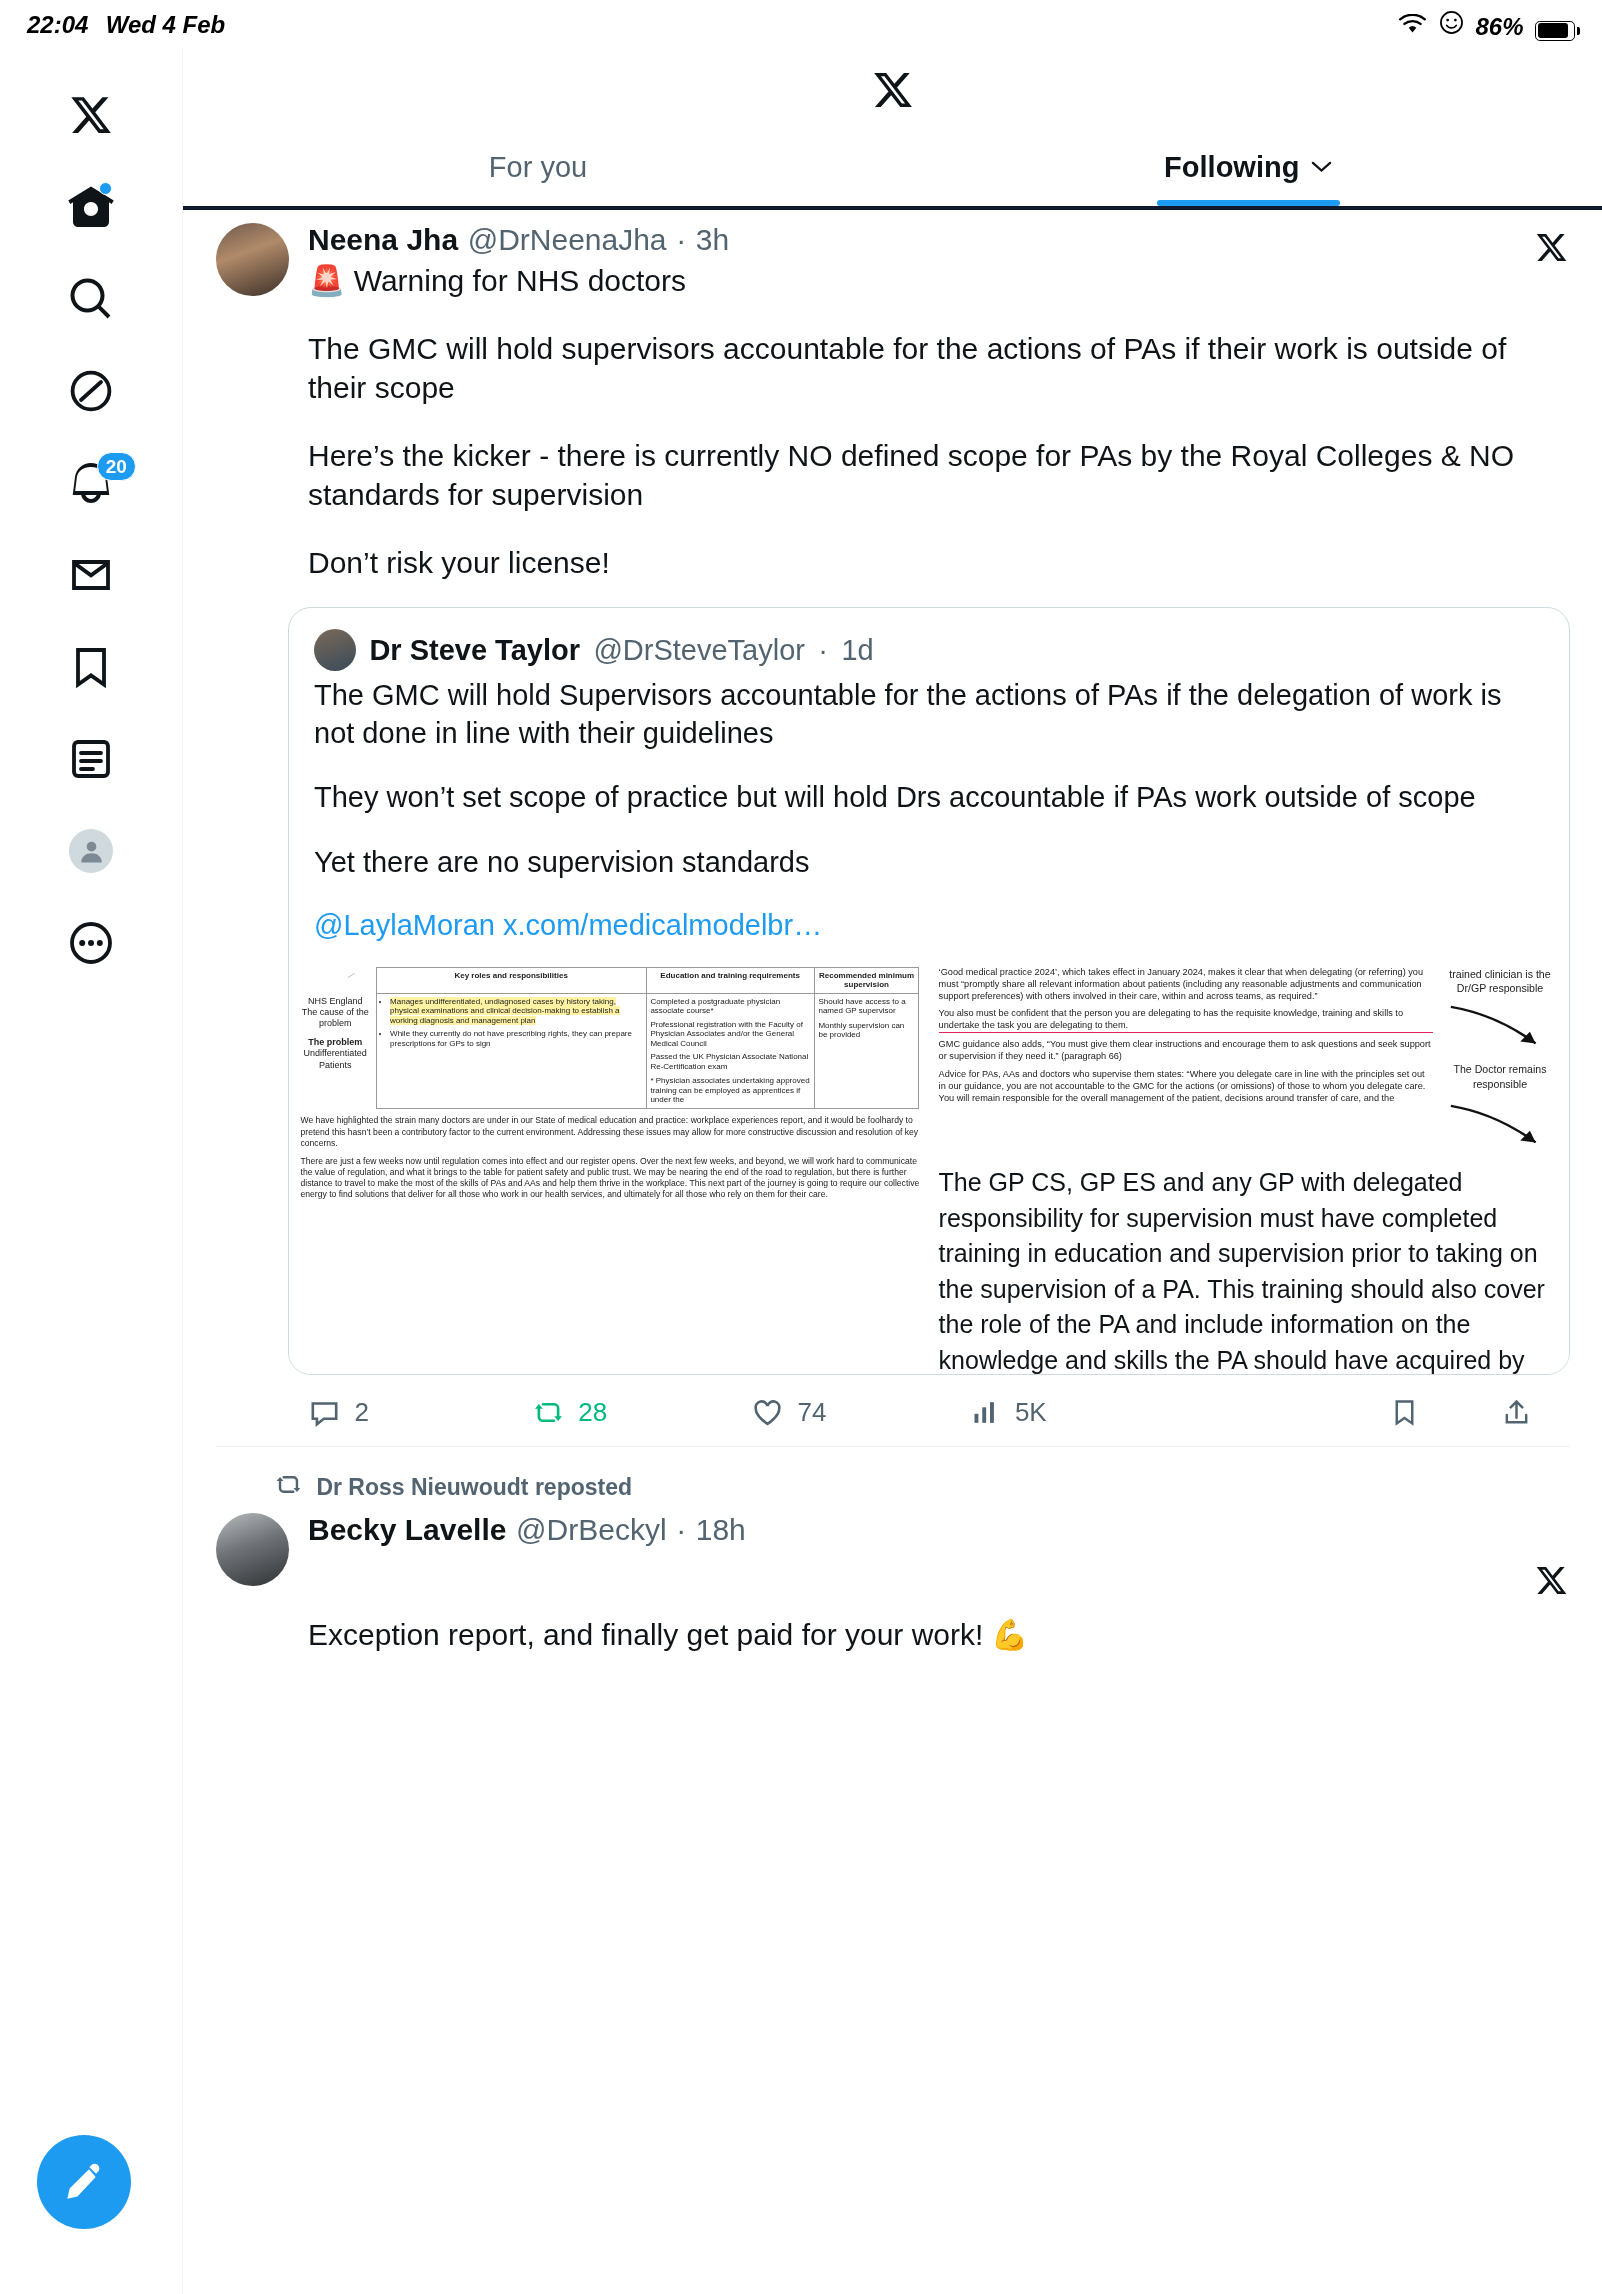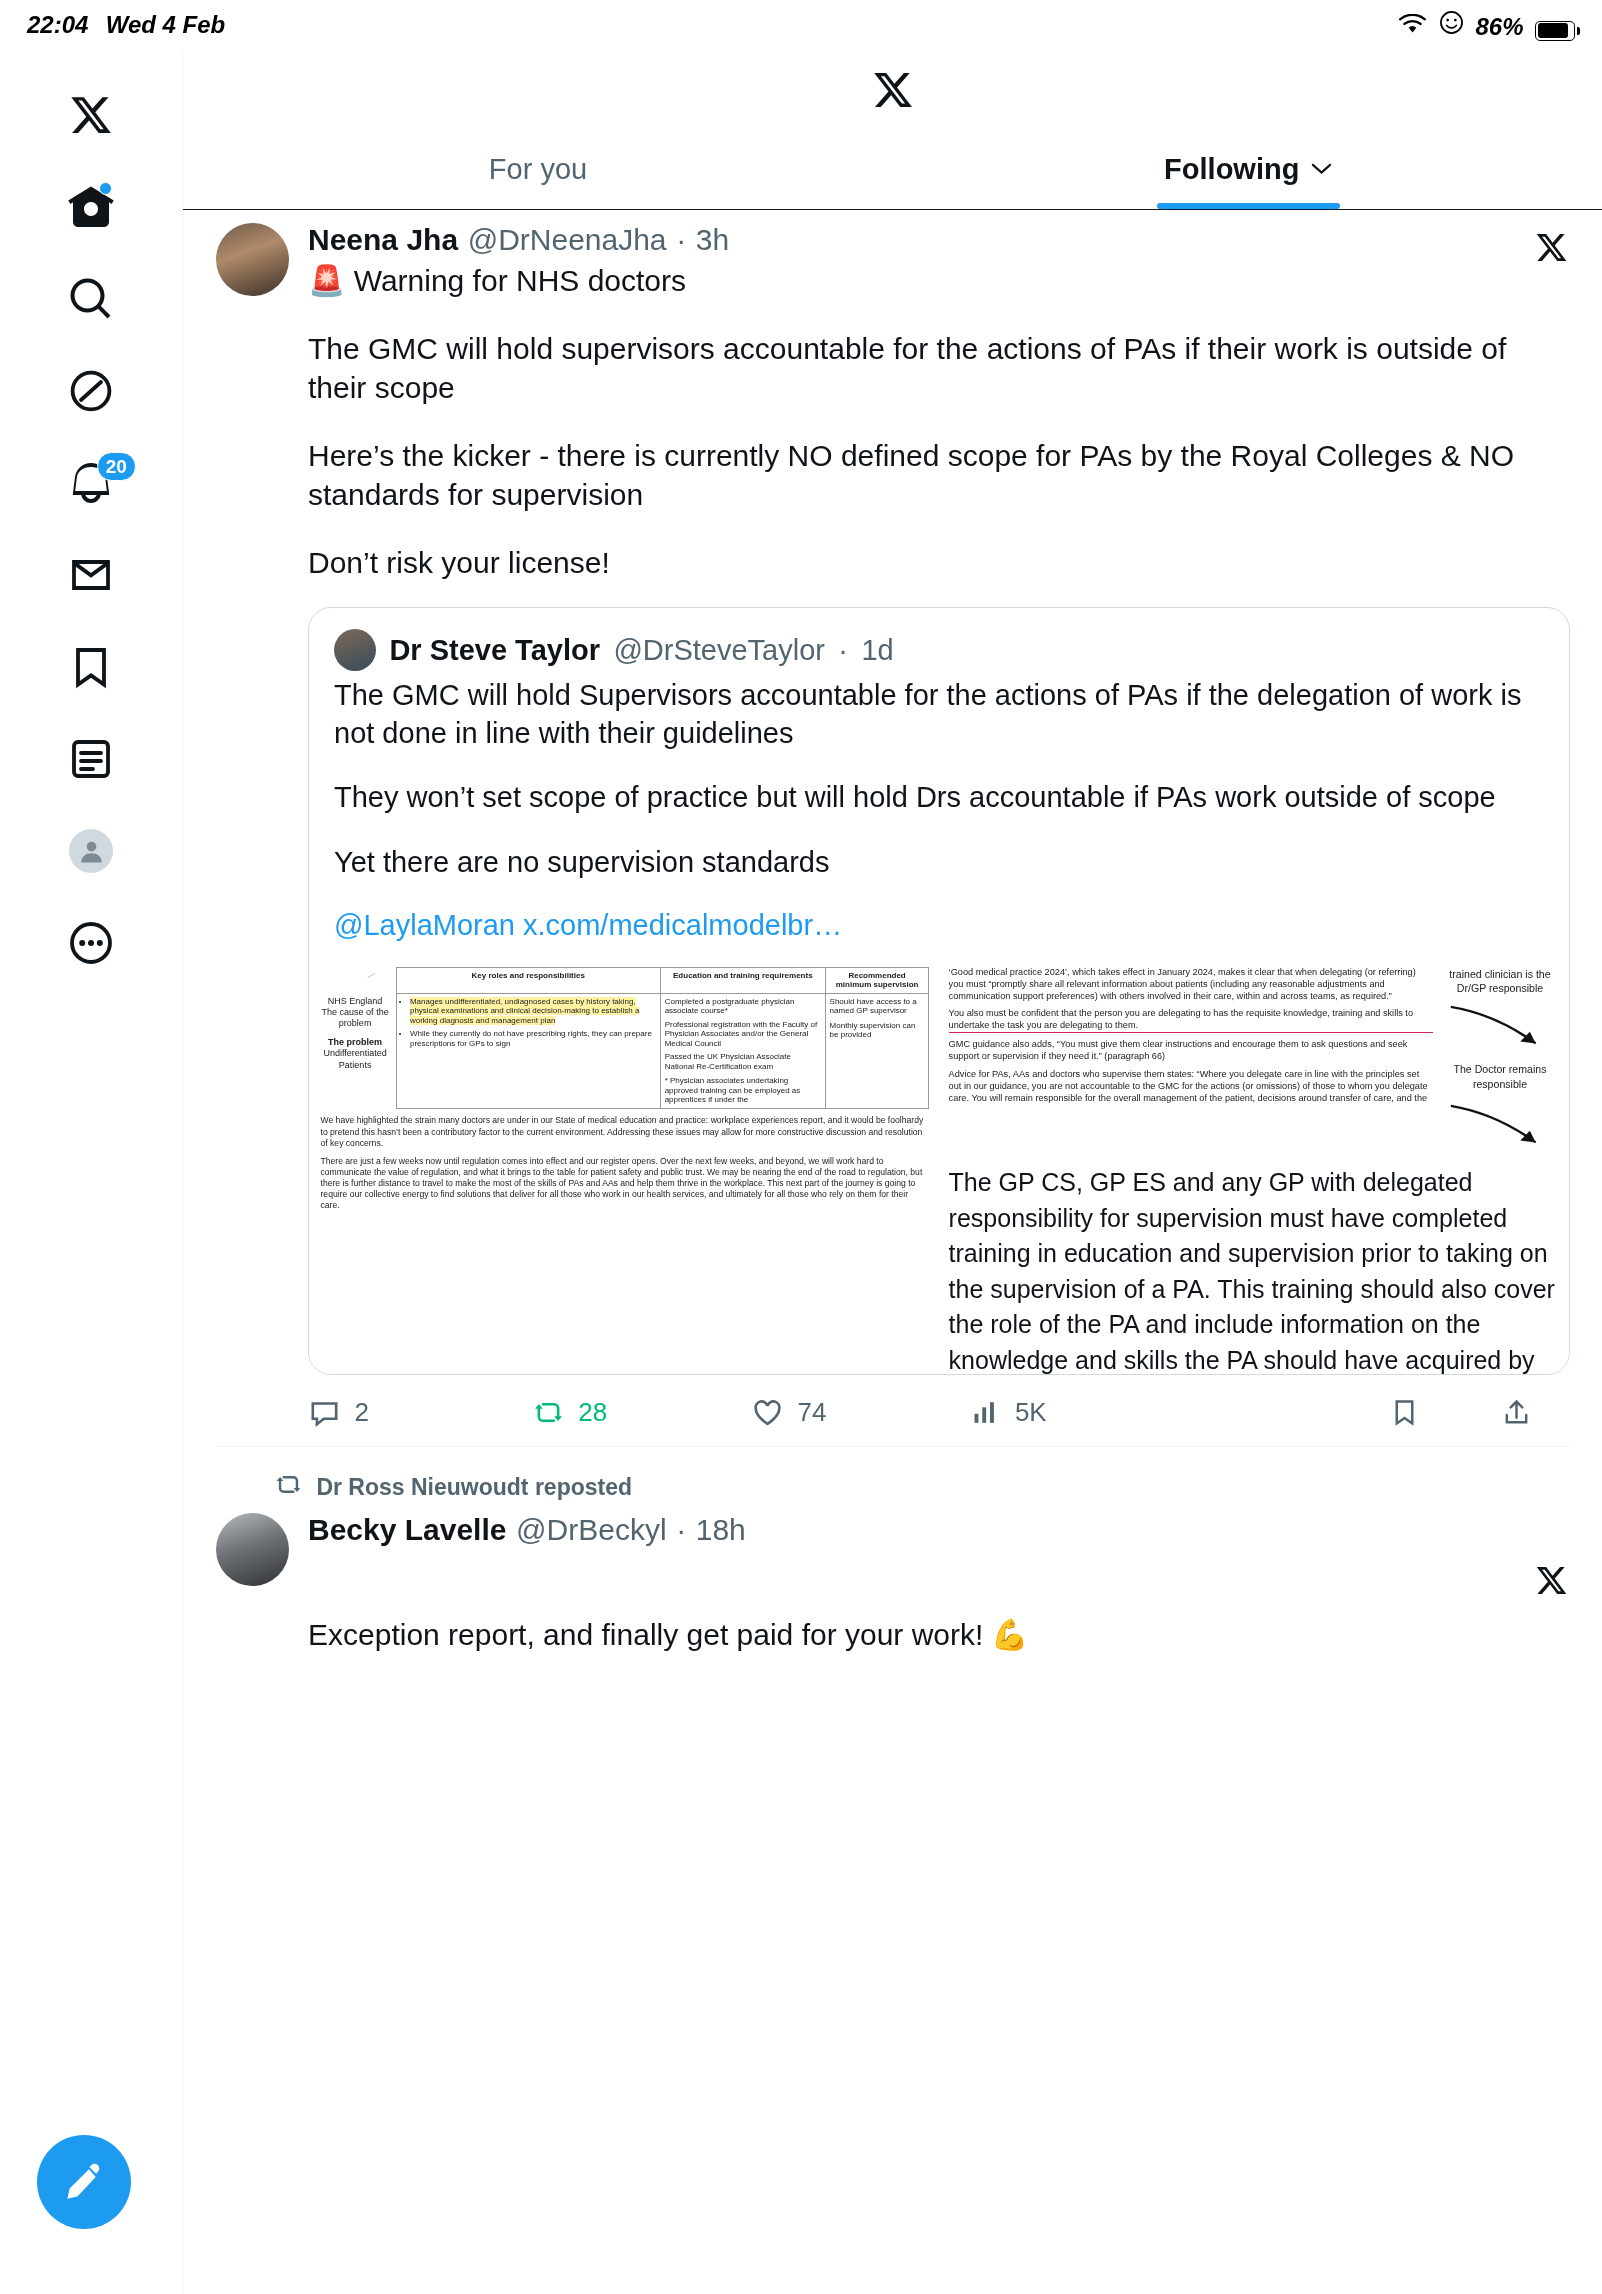--- a/index.html
+++ b/index.html
@@ -62,21 +62,21 @@
     background: #1d9bf0; border-radius: 50%; display: flex;
     align-items: center; justify-content: center; color: #fff;
   }
 
   
   .main {
     position: absolute; left: 183px; top: 50px; width: 1420px; height: 2244px;
     overflow: hidden;
   }
   .top-logo { height: 79px; display: flex; align-items: center; justify-content: center; }
-  .tabs { display: flex; height: 81px; border-bottom: 1px solid #0f172a; }
+  .tabs { display: flex; height: 81px; border-bottom: 4px solid #0f172a; }
   .tab {
     flex: 1; display: flex; align-items: center; justify-content: center;
     font-size: 29px; color: #536471; position: relative;
   }
   .tab.active { color: #0f1419; font-weight: 700; }
   .tab .underline {
     position: absolute; bottom: 0; height: 5.8px; background: #1d9bf0; border-radius: 2.9px;
     width: 183px;
   }
   .tab .chev { margin-left: 11.5px; font-size: 19px; color: #0f1419; }
@@ -312,21 +312,21 @@
           </div>
         </div>
       </div>
 
       <div class="tweet-text" style="margin-left:92px; margin-top:29px;">
         <p>The GMC will hold supervisors accountable for the actions of PAs if their work is outside of their scope</p>
         <p>Here’s the kicker - there is currently NO defined scope for PAs by the Royal Colleges &amp; NO standards for supervision</p>
         <p>Don’t risk your license!</p>
       </div>
 
-      <div class="quote" style="margin-left:92px;">
+      <div class="quote" style="margin-left:72px;">
         <div class="quote-inner">
           <div class="q-head">
             <div class="avatar quoted"></div>
             <span class="q-name">Dr Steve Taylor</span>
             <span class="q-handle">@DrSteveTaylor</span>
             <span class="q-handle">·</span>
             <span class="q-handle">1d</span>
           </div>
           <div class="q-text">
             <p>The GMC will hold Supervisors accountable for the actions of PAs if the delegation of work is not done in line with their guidelines</p>

